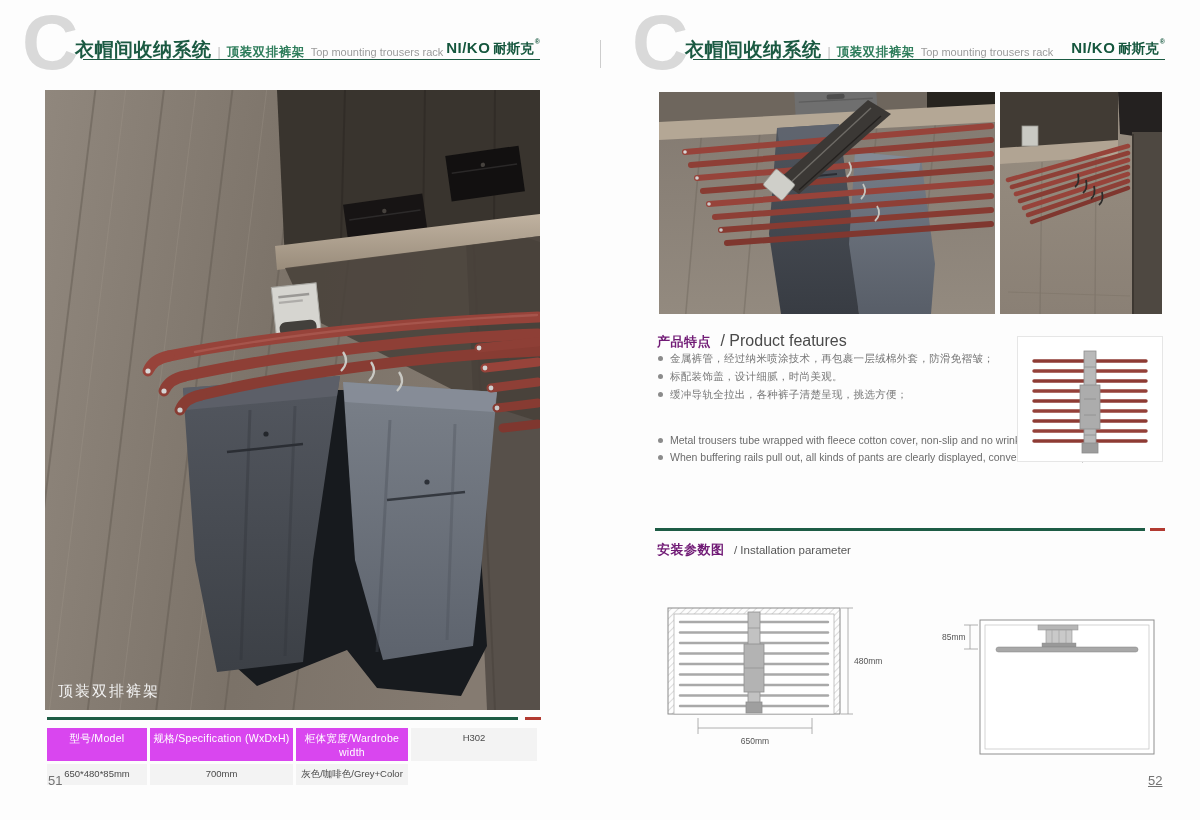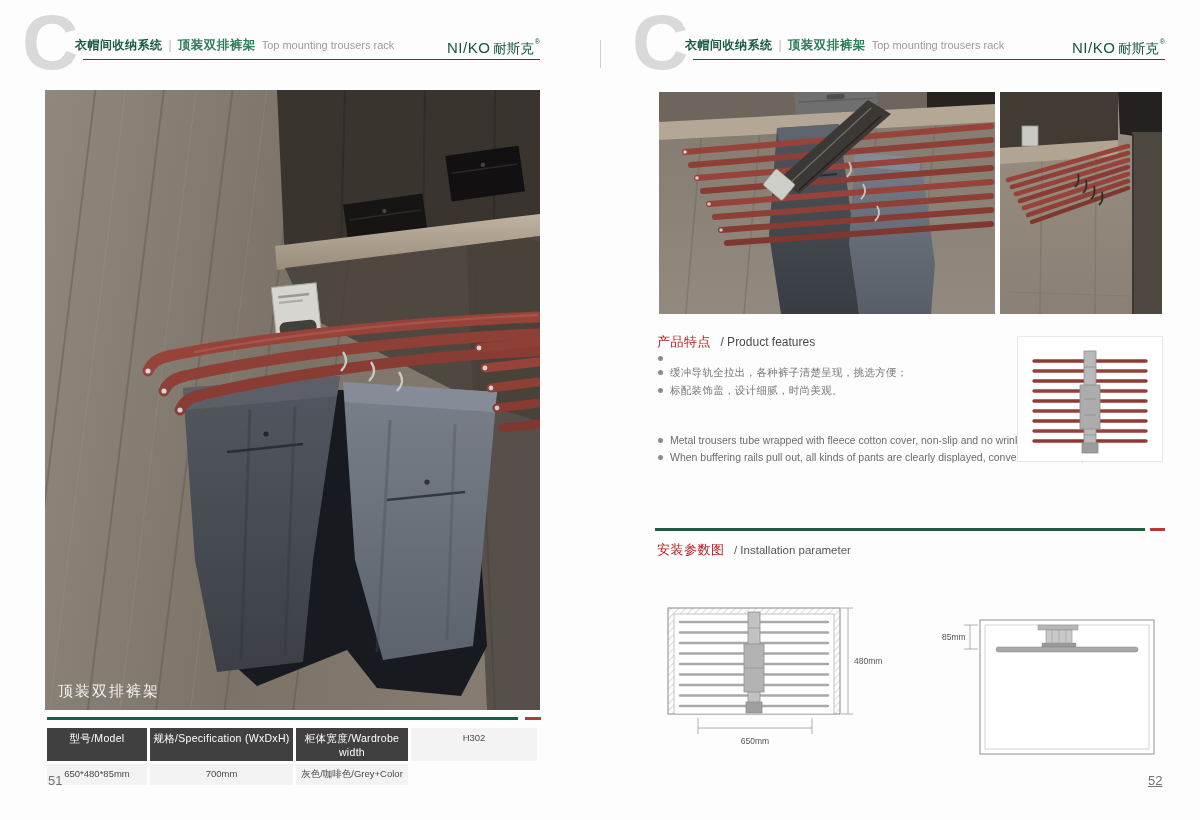--- a/index.html
+++ b/index.html
@@ -16,30 +16,30 @@
   
   .emblem{
     position:absolute;left:22px;top:2px;
     font-size:78px;line-height:80px;font-weight:700;color:#d9d9d9;
     z-index:0;letter-spacing:-2px;
   }
   .title-row{
     position:absolute;left:75px;top:37px;z-index:2;
     display:flex;align-items:baseline;white-space:nowrap;
   }
-  .t-series{font-size:12px;font-weight:700;color:#1b5a42;letter-spacing:.5px;}
+  .t-series{font-size:19px;font-weight:700;color:#1b5a42;letter-spacing:.5px;}
   .t-sep{font-size:12px;color:#b9b9b9;margin:0 6px;font-weight:400;}
   .t-product{font-size:12.5px;font-weight:700;color:#2e7d5b;letter-spacing:.5px;margin-right:6px;}
   .t-en{font-size:11px;color:#9b9b9b;}
   .header-rule{position:absolute;left:83px;top:59px;height:1px;background:#1b5a42;z-index:2;}
   .page.left  .header-rule{width:457px;}
   .page.right .header-rule{width:472px;}
   .brand{
     position:absolute;top:39px;z-index:2;
-    display:flex;align-items:flex-start;color:#14563d;font-weight:400;
+    display:flex;align-items:flex-start;color:#14563d;font-weight:700;
   }
   .page.left  .brand{right:60px;}
   .page.right .brand{right:45px;}
   .brand .latin{font-size:15px;letter-spacing:.5px;}
   .brand .cnm{font-size:13.5px;margin-left:3px;margin-top:1px;}
   .brand .reg{font-size:7px;margin-top:-1px;margin-left:1px;}
   .gutter-mark{position:absolute;left:600px;top:40px;width:1px;height:28px;background:#cdcdcd;}
 
   
   .photo{position:absolute;overflow:hidden;background:#8a8178;}
@@ -57,36 +57,36 @@
   .rp-g{left:45px;top:528px;width:490px;}
   .rp-r{left:540px;top:528px;width:15px;}
 
   
   .spec-table{
     position:absolute;left:47px;top:728px;width:493px;
     display:grid;grid-template-columns:100px 143px 112px 126px;
     column-gap:3px;row-gap:3px;
   }
   .spec-table .th{
-    background:#404040;color:#fff;font-size:10.5px;text-align:center;
+    background:#d946ef;color:#fff;font-size:10.5px;text-align:center;
     padding:4px 0 3px;letter-spacing:.3px;
   }
   .spec-table .td{
     background:#f3f3f3;color:#4a4a4a;font-size:9.5px;text-align:center;
     padding:4px 0 4px;
   }
 
   .page-num{position:absolute;top:773px;font-size:13px;color:#737373;}
   .page.left  .page-num{left:48px;}
   .page.right .page-num{left:538px;text-decoration:underline;}
 
   
   .sec-title{position:absolute;left:47px;white-space:nowrap;}
-  .sec-title .cn{font-size:13px;font-weight:400;color:#b91c1c;letter-spacing:.5px;text-align:right;}
-  .sec-title .en{font-size:12px;color:#4a4a4a;margin-left:5px;}
+  .sec-title .cn{font-size:13px;font-weight:700;color:#701a75;letter-spacing:.5px;text-align:right;}
+  .sec-title .en{font-size:16px;color:#4a4a4a;margin-left:5px;}
   .features-title{top:332px;}
   .install-title{top:540px;}
   .install-title .cn{font-size:13px;}
   .install-title .en{font-size:11.5px;color:#555;}
 
   .bullets{position:absolute;left:47px;margin:0;padding:0;list-style:none;width:508px;}
   .bullets li{display:flex;align-items:flex-start;font-size:10.5px;line-height:13px;}
   .bullets .dot{width:5px;height:5px;border-radius:50%;background:#8b8b8b;margin:4px 7px 0 1px;flex:none;}
   .bullets-cn{top:352px;}
   .bullets-cn li{margin-bottom:5px;color:#787878;letter-spacing:.3px;}
@@ -384,28 +384,29 @@
   </figure>
 
   <div class="sec-title features-title">
     <span class="cn">产品特点</span>
     <span class="en">/ Product features</span>
   </div>
 
   <ul class="bullets bullets-cn">
     <li>
         <span class="dot"></span>
+        <span>金属裤管，经过纳米喷涂技术，再包裹一层绒棉外套，防滑免褶皱；</span>
+      </li>
+    <li>
+        <span class="dot"></span>
+        <span>标配装饰盖，设计细腻，时尚美观。</span>
       </li>
     <li>
         <span class="dot"></span>
         <span>缓冲导轨全拉出，各种裤子清楚呈现，挑选方便；</span>
-      </li>
-    <li>
-        <span class="dot"></span>
-        <span>标配装饰盖，设计细腻，时尚美观。</span>
       </li>
   </ul>
 
   <ul class="bullets bullets-en">
     <li>
         <span class="dot"></span>
         <span>Metal trousers tube wrapped with fleece cotton cover, non-slip and no wrinkle ;</span>
       </li>
     <li>
         <span class="dot"></span>

